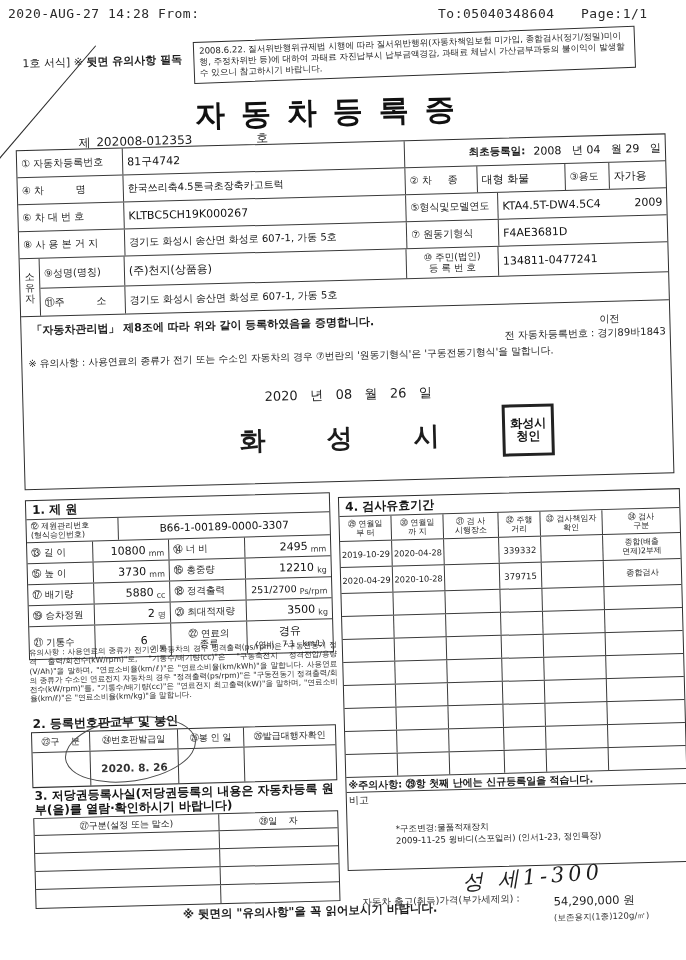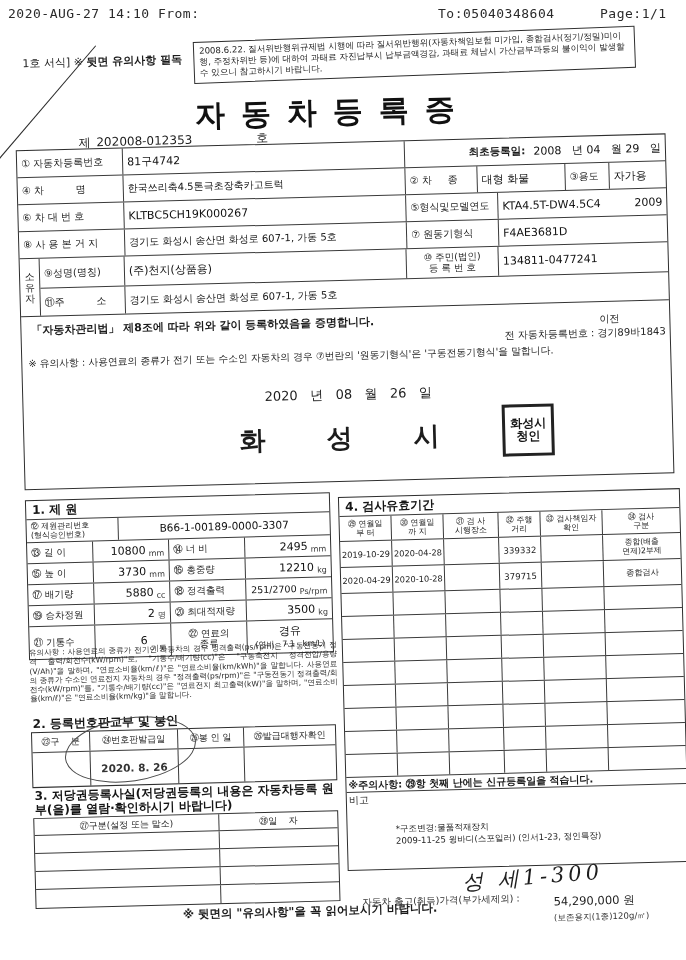--- a/index.html
+++ b/index.html
@@ -30,23 +30,23 @@
   .hand{font-family:"DejaVu Serif",serif;font-style:italic;font-size:21px;color:#1d1d1d;
         letter-spacing:4px;transform:rotate(-3deg);}
   .diag{border-top:1.8px solid #2a2a2a;transform-origin:left center;}
 </style>
 </head>
 <body>
 
 <div class="page">
 
   <div class="fax">
-    <span class="abs" style="left:8px;">2020-AUG-27 14:10 From:</span>
+    <span class="abs" style="left:8px;">2020-AUG-27 14:28 From:</span>
     <span class="abs" style="left:438px;">To:05040348604</span>
-    <span class="abs" style="left:600px;">Page:1/1</span>
+    <span class="abs" style="left:581px;">Page:1/1</span>
   </div>
 
   <div id="doc">
 
     <div class="abs diag" style="left:6px;top:152px;width:152px;transform:rotate(-48deg);"></div>
 
     <div class="abs" style="left:34px;top:48px;font-size:11px;white-space:nowrap;">
       <span>1호 서식] ※ </span><b>뒷면 유의사항 필독</b>
     </div>
 

